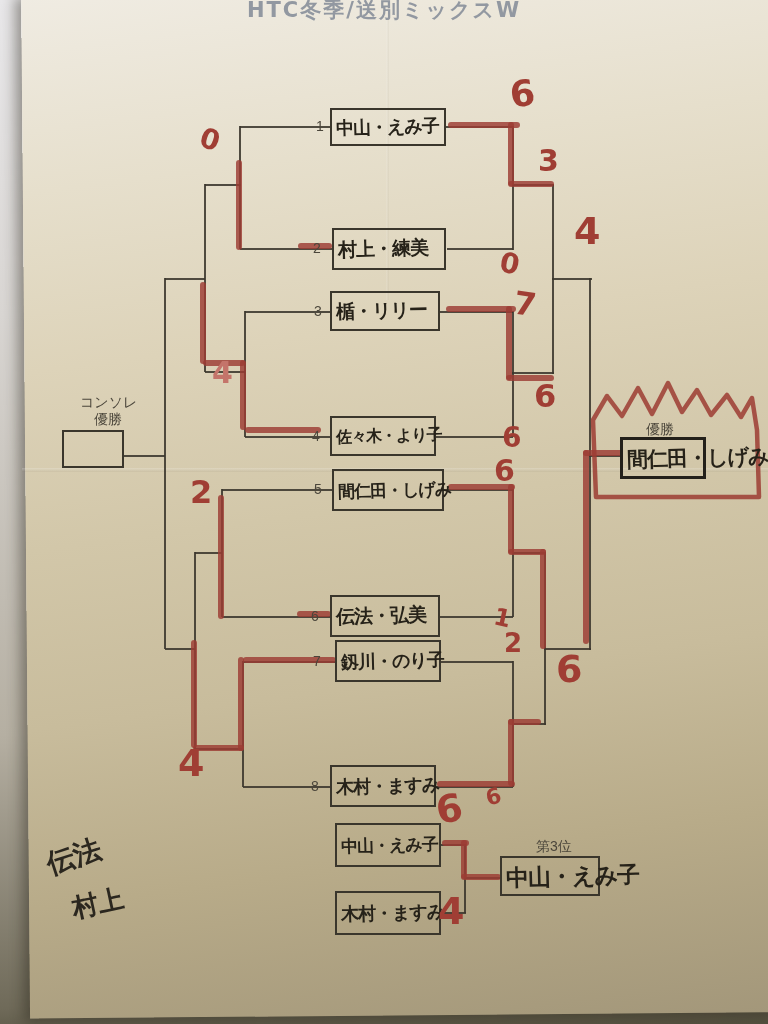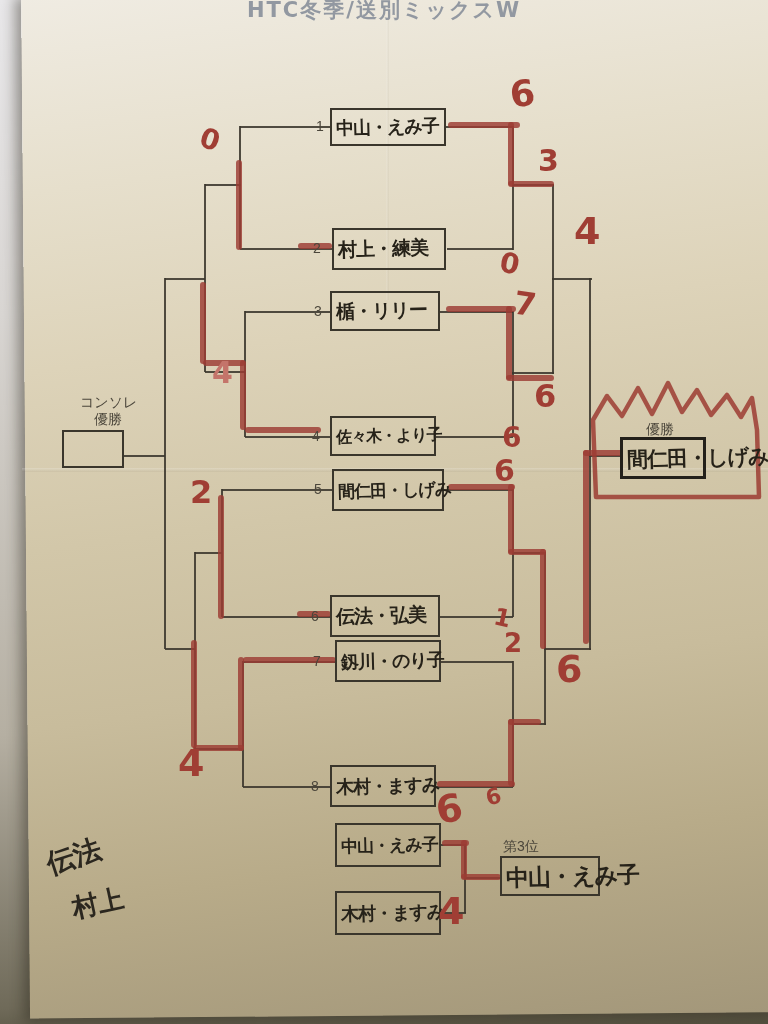--- a/index.html
+++ b/index.html
@@ -164,21 +164,21 @@
   <div class="pbox" style="left:330px;top:765px;width:106px;height:42px;font-size:18px">
       <span>木村・ますみ</span>
     </div>
 
   <div class="pbox" style="left:335px;top:823px;width:106px;height:44px;font-size:17px">
       <span>中山・えみ子</span>
     </div>
   <div class="pbox" style="left:335px;top:891px;width:106px;height:44px;font-size:18px">
       <span>木村・ますみ</span>
     </div>
-  <span class="plabel" style="left:503px;top:838px">第3位</span>
+  <span class="plabel" style="left:536px;top:838px">第3位</span>
   <div class="pbox" style="left:500px;top:856px;width:100px;height:40px;font-size:23px">
       <span>中山・えみ子</span>
     </div>
 
   <span class="plabel" style="left:80px;top:394px">コンソレ</span>
   <span class="plabel" style="left:94px;top:411px">優勝</span>
   <div class="pbox" style="left:62px;top:430px;width:62px;height:38px"></div>
 
   <svg style="position:absolute;left:585px;top:378px;width:183px;height:130px" viewBox="0 0 183 130">
     <polyline points="11,119 8,42 22,18 37,38 53,10 67,36 83,5 97,34 112,12 126,37 142,17 156,39 167,20 172,52 174,119 11,119" fill="none" stroke="#9c3c33" stroke-width="4.5" stroke-linejoin="round" stroke-linecap="round" opacity=".85"></polyline>

